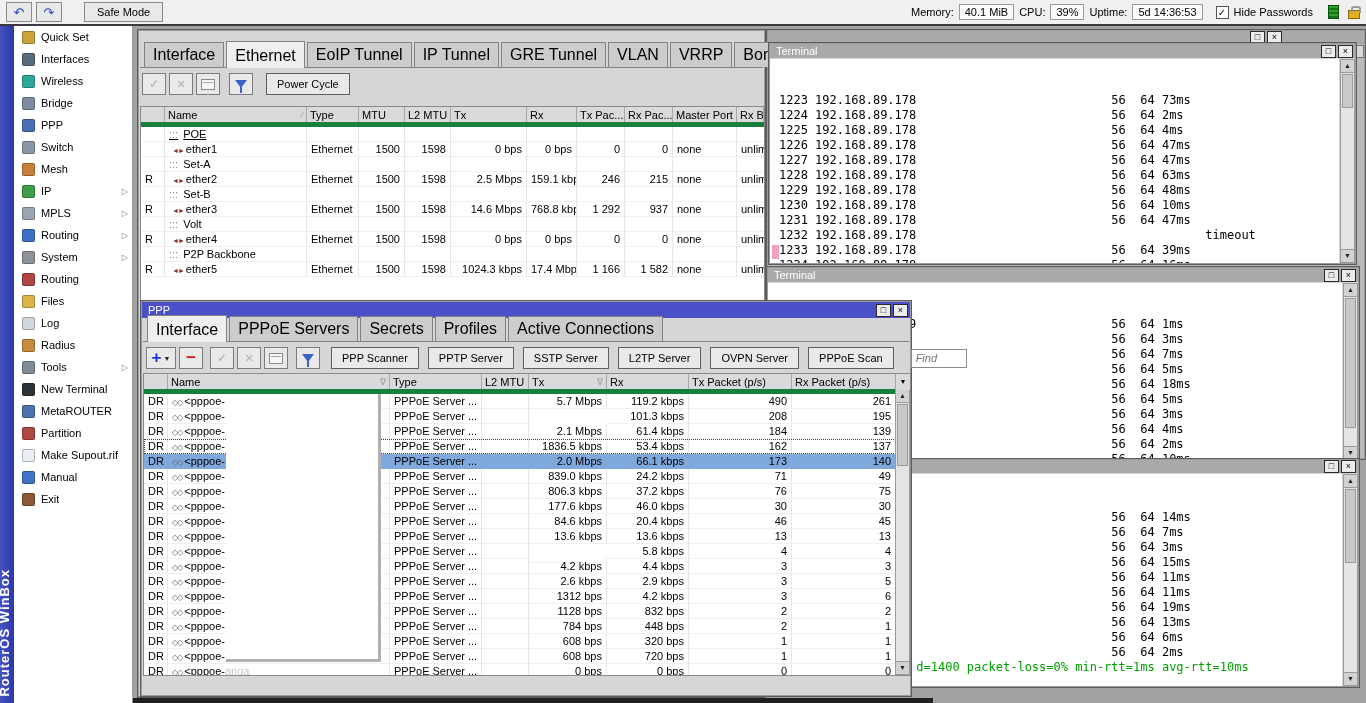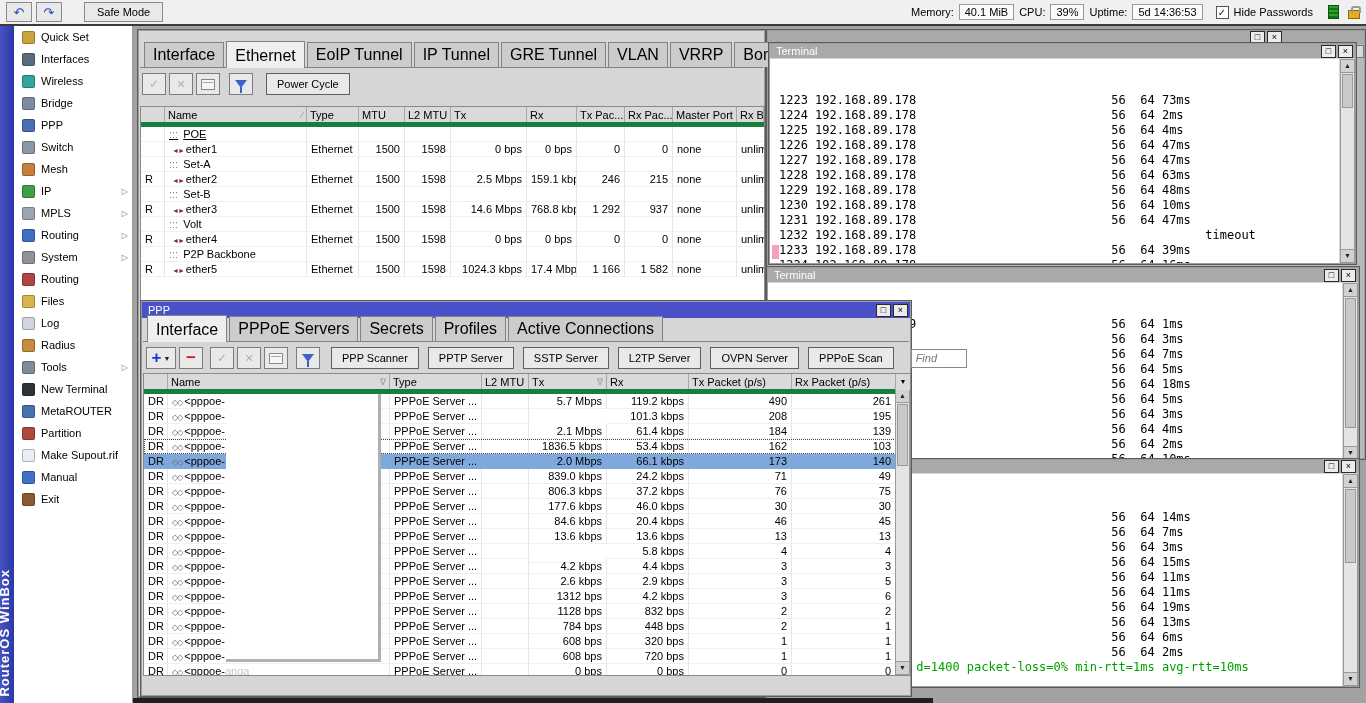--- a/index.html
+++ b/index.html
@@ -624,21 +624,21 @@
           </div>
 
           <div class="row focused">
             <span class="cell" style="width:24px;">DR</span>
             <span class="cell" style="width:222px;"><span class="pppico"></span><span>&lt;pppoe-</span><span class="frag"></span></span>
             <span class="cell" style="width:92px;">PPPoE Server ...</span>
             <span class="cell" style="width:47px;"></span>
             <span class="cell num" style="width:78px;text-align:right;">1836.5 kbps</span>
             <span class="cell num" style="width:82px;">53.4 kbps</span>
             <span class="cell num" style="width:103px;">162</span>
-            <span class="cell num" style="width:104px;">103</span>
+            <span class="cell num" style="width:104px;">137</span>
           </div>
 
           <div class="row selected">
             <span class="cell" style="width:24px;">DR</span>
             <span class="cell" style="width:222px;"><span class="pppico"></span><span>&lt;pppoe-</span><span class="frag"></span></span>
             <span class="cell" style="width:92px;">PPPoE Server ...</span>
             <span class="cell" style="width:47px;"></span>
             <span class="cell num" style="width:78px;">2.0 Mbps</span>
             <span class="cell num" style="width:82px;">66.1 kbps</span>
             <span class="cell num" style="width:103px;">173</span>

